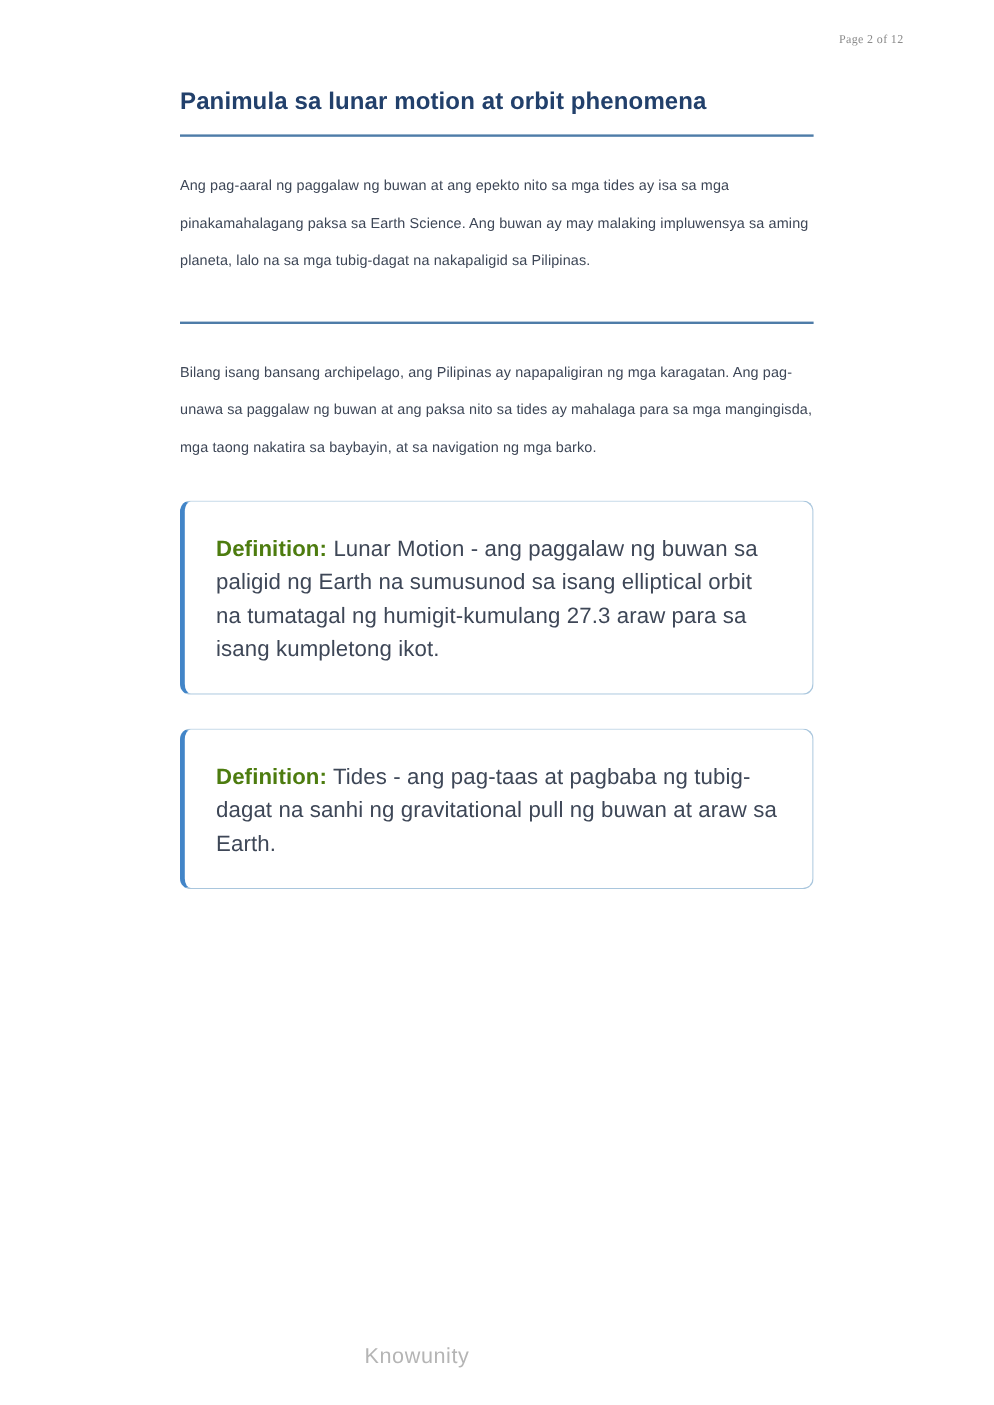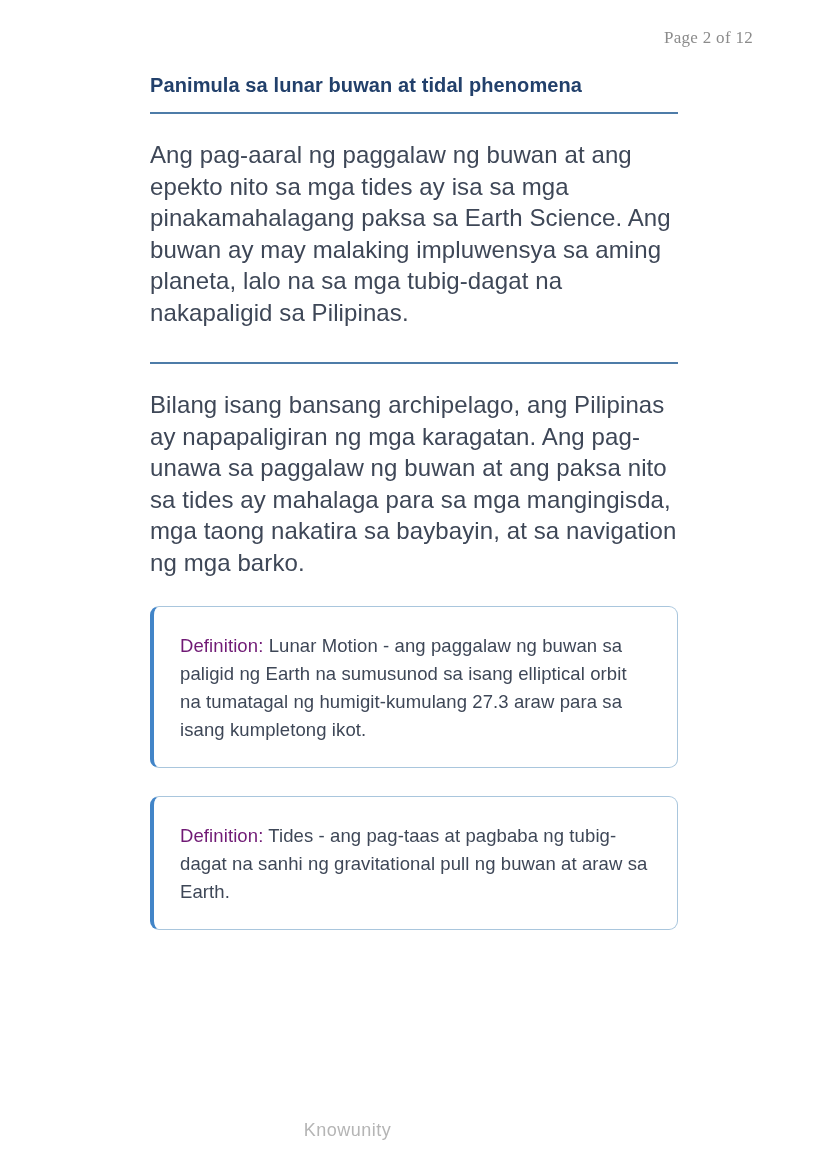--- a/index.html
+++ b/index.html
@@ -12,21 +12,21 @@
     position: relative;
     background: #ffffff;
     font-family: "Liberation Sans", "DejaVu Sans", sans-serif;
     overflow: hidden;
   }
   .page-number {
     position: absolute;
     top: 28px;
     right: 75px;
     font-family: "Liberation Serif", "DejaVu Serif", serif;
-    font-size: 17px;
+    font-size: 10px;
     color: #8b8b8b;
     letter-spacing: 0.3px;
     margin-left: 37px;
   }
   .content {
     position: absolute;
     top: 74px;
     left: 150px;
     width: 528px;
   }
@@ -38,21 +38,21 @@
     letter-spacing: 0.1px;
   }
   .heading-rule {
     height: 2px;
     background: #4e7ca8;
     border: none;
     margin: 15px 0 0 0;
   }
   .body-paragraph {
     margin: 25px 0 0 0;
-    font-size: 24px;
+    font-size: 12px;
     line-height: 31.5px;
     color: #3e4757;
     letter-spacing: 0.1px;
   }
   .section-2 {
     margin-top: 34px;
   }
   .def-box {
     box-sizing: border-box;
     border: 1px solid #a9c6dd;
@@ -64,43 +64,43 @@
     color: #3e4757;
     letter-spacing: 0.1px;
   }
   .def-box-1 {
     margin-top: 28px;
   }
   .def-box-2 {
     margin-top: 28px;
   }
   .def-label {
-    font-weight: 400;
-    color: #701a75;
+    font-weight: 700;
+    color: #4d7c0f;
   }
   .footer-brand {
     position: absolute;
     top: 1120px;
     left: 0;
     width: 695px;
     text-align: center;
     font-size: 18px;
     color: #b5b5b5;
     letter-spacing: 0.5px;
   }
 </style>
 </head>
 <body>
 
 <div class="page-number">Page 2 of 12</div>
 
 <div class="content">
 
   <section class="section section-1">
-    <h2 class="section-heading">Panimula sa lunar buwan at tidal phenomena</h2>
+    <h2 class="section-heading">Panimula sa lunar motion at orbit phenomena</h2>
     <div class="heading-rule"></div>
     <p class="body-paragraph">Ang pag-aaral ng paggalaw ng buwan at ang epekto nito sa mga tides ay isa sa mga pinakamahalagang paksa sa Earth Science. Ang buwan ay may malaking impluwensya sa aming planeta, lalo na sa mga tubig-dagat na nakapaligid sa Pilipinas.</p>
   </section>
 
   <section class="section section-2">
     <div class="heading-rule"></div>
     <p class="body-paragraph">Bilang isang bansang archipelago, ang Pilipinas ay napapaligiran ng mga karagatan. Ang pag-unawa sa paggalaw ng buwan at ang paksa nito sa tides ay mahalaga para sa mga mangingisda, mga taong nakatira sa baybayin, at sa navigation ng mga barko.</p>
   </section>
 
   <div class="def-box def-box-1">

